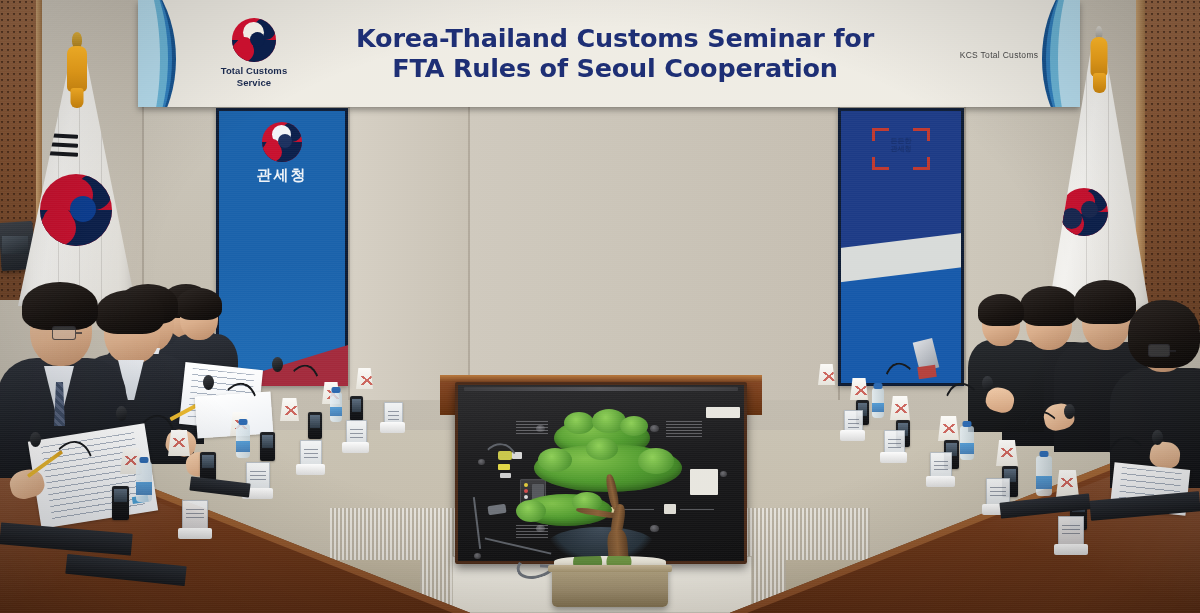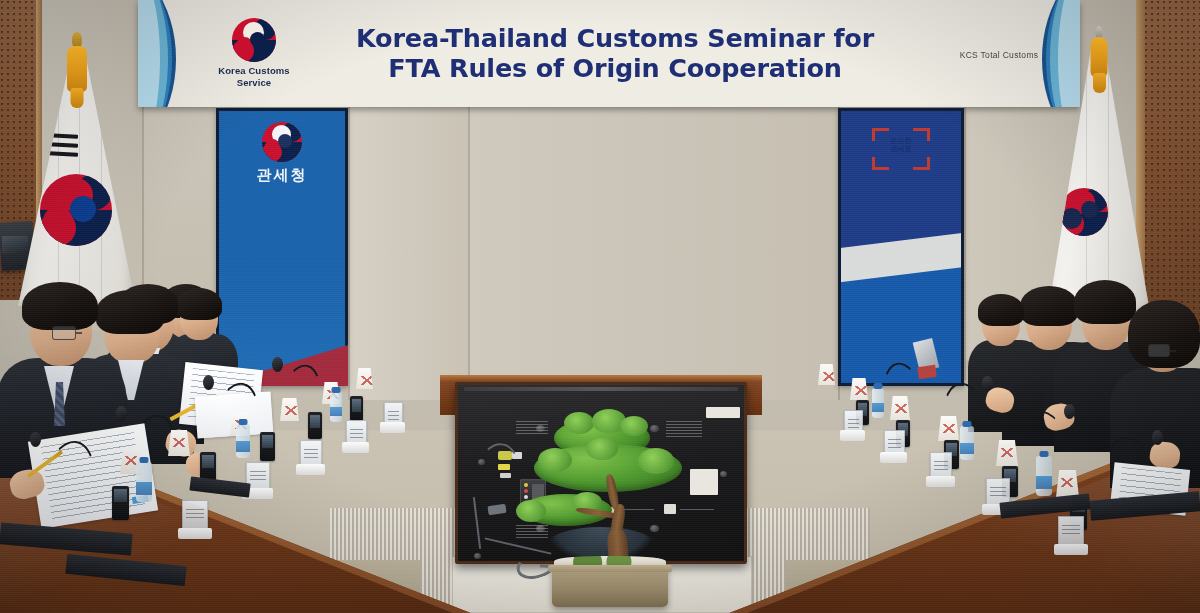--- a/index.html
+++ b/index.html
@@ -568,28 +568,28 @@
     <div class="banner-inner">
 
       <div class="kcs-logo">
         <div class="taegeuk" style="width:44px;height:44px;">
           <div class="tg-dot"></div>
           <div class="tg-swirl" style="left:26%;top:8%;width:21px;height:21px;background:#efece4;"></div>
           <div class="tg-swirl" style="left:8%;top:42%;width:17px;height:17px;background:#c8102e;"></div>
           <div class="tg-swirl" style="left:40%;top:30%;width:15px;height:15px;background:#0b1f4b;"></div>
         </div>
         <div class="kcs-name">
-          <span>Korea Customs</span><br>
+          <span>Total Customs</span><br>
           <span>Service</span>
         </div>
       </div>
 
       <div class="banner-titles">
         <div class="bt-line1">Korea-Thailand Customs Seminar for</div>
-        <div class="bt-line2">FTA Rules of Origin Cooperation</div>
+        <div class="bt-line2">FTA Rules of Seoul Cooperation</div>
       </div>
 
       <div class="yesfta">
         <div class="yf-tag">KCS Total Customs</div>
       </div>
     </div>
   </div>
 
   <div class="vbanner" id="vbanner-left">
     <div class="vb-frame"></div>

